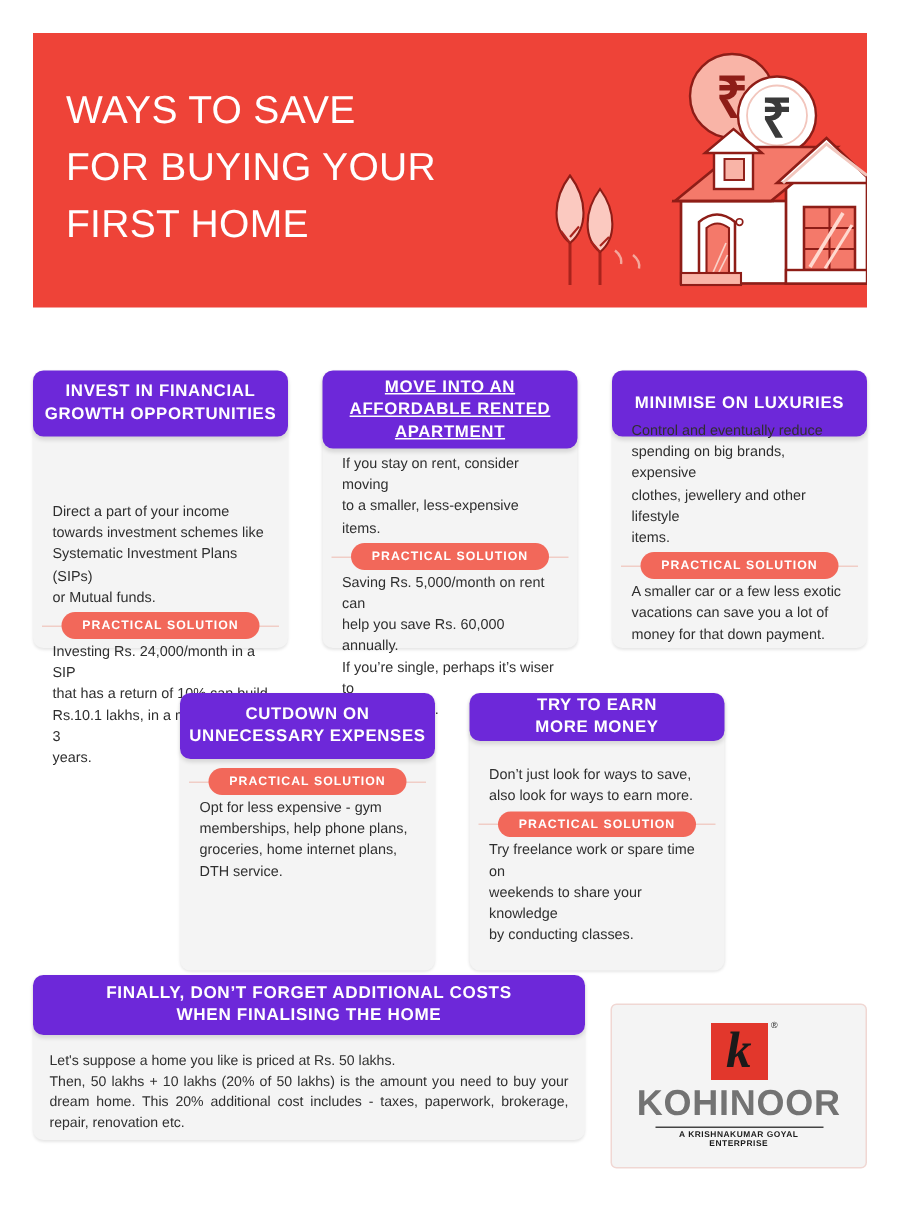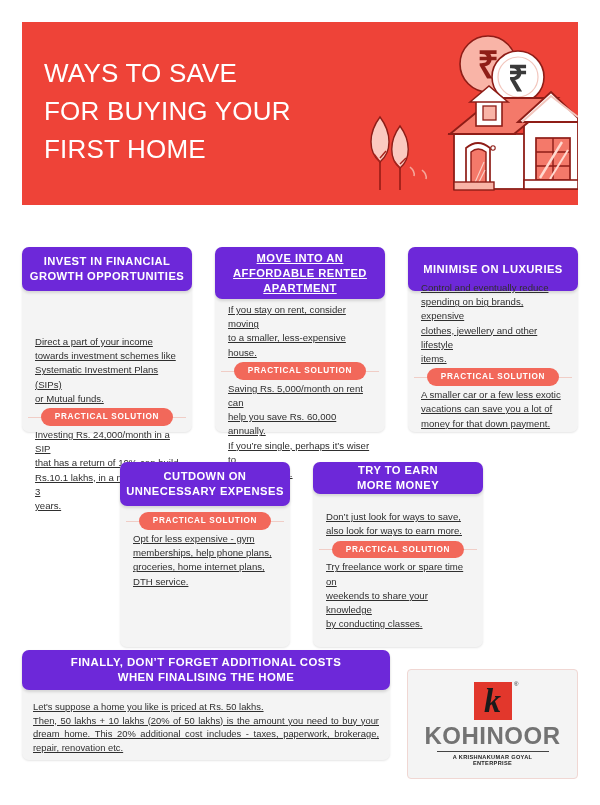--- a/index.html
+++ b/index.html
@@ -83,21 +83,20 @@
     position: absolute;
     left: 0;
     width: 100%;
   }
   .ctext {
     color: #2f2f2f;
     font-size: 9.6px;
     line-height: 14.2px;
     padding: 0 13px;
     white-space: pre-line;
-    text-decoration: underline;
   }
 
   
   .ps-row {
     position: relative;
     height: 22px;
     display: flex;
     align-items: center;
     justify-content: center;
   }
@@ -313,21 +312,21 @@
 years.</div>
     </div>
   </div>
 
   <div class="card" id="card-rent">
     <div class="card-head">MOVE INTO AN
 AFFORDABLE RENTED
 APARTMENT</div>
     <div class="card-body">
       <div class="ctext">If you stay on rent, consider moving
-to a smaller, less-expensive house.</div>
+to a smaller, less-expensive items.</div>
       <div class="ps-row">
         <div class="ps-line"></div>
         <div class="ps-pill">PRACTICAL SOLUTION</div>
       </div>
       <div class="ctext">Saving Rs. 5,000/month on rent can
 help you save Rs. 60,000 annually.
 If you’re single, perhaps it’s wiser to
 stay in sharing.</div>
     </div>
   </div>

